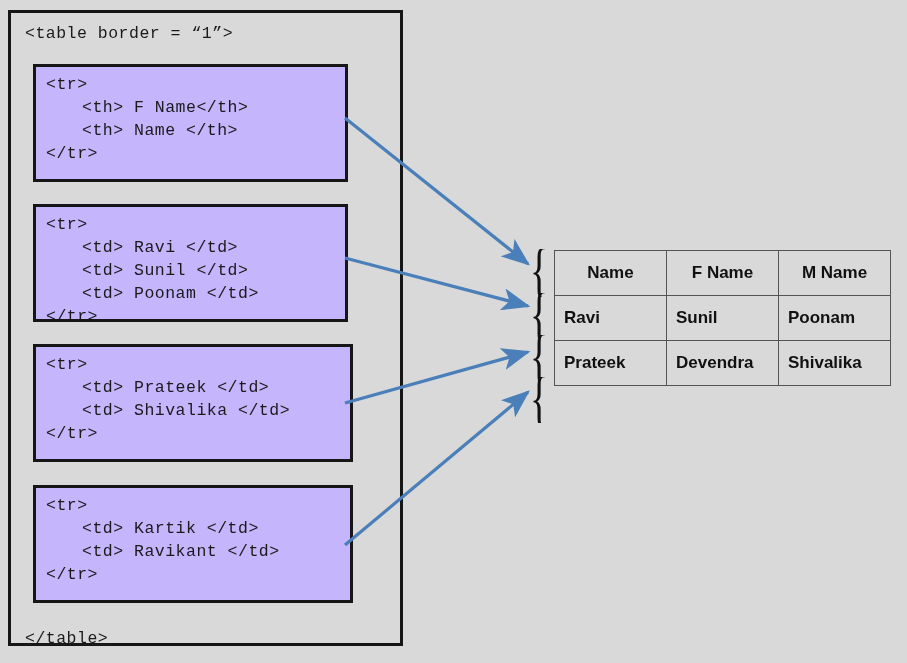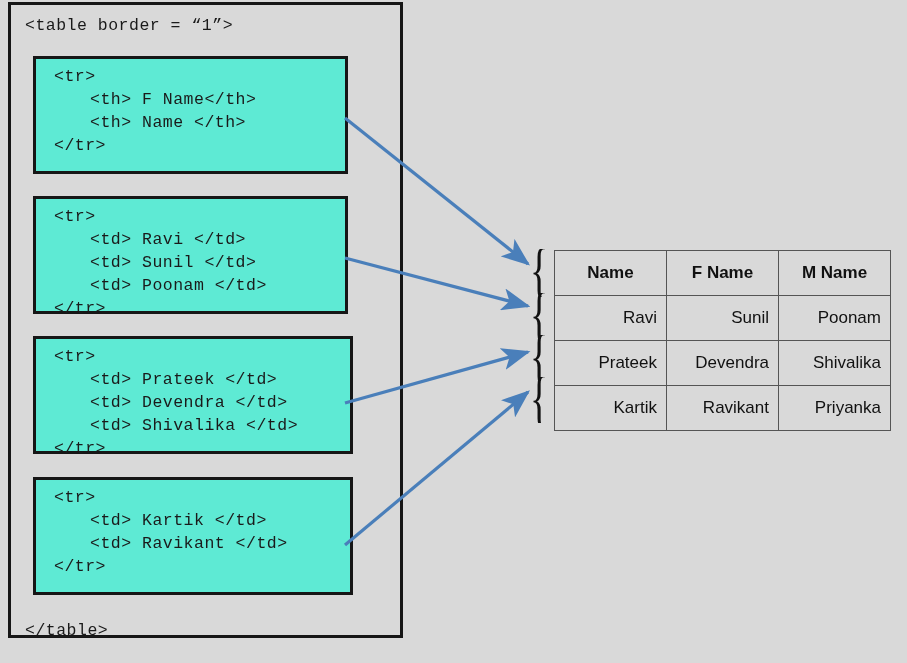--- a/index.html
+++ b/index.html
@@ -13,21 +13,21 @@
     position: relative;
     overflow: hidden;
     font-family: "Liberation Sans", sans-serif;
     background: #d9d9d9;
   }
 
   
   #outer-code-box {
     position: absolute;
     left: 8px;
-    top: 2px;
+    top: 10px;
     width: 395px;
     height: 636px;
     border: 3px solid #161616;
     background: #d9d9d9;
     box-sizing: border-box;
   }
 
   .code-text {
     font-family: "Liberation Mono", "DejaVu Sans Mono", monospace;
     font-size: 16.5px;
@@ -46,23 +46,23 @@
     position: absolute;
     left: 14px;
     top: 614px;
     text-decoration: underline;
   }
 
   
   .row-box {
     position: absolute;
     border: 3px solid #161616;
-    background: #5eead4;
+    background: #c4b5fd;
     box-sizing: border-box;
-    padding: 6px 0 7px 18px;
+    padding: 6px 0 7px 10px;
   }
   #row-box-0 { left: 22px; top: 51px;  width: 315px; height: 118px; }
   #row-box-1 { left: 22px; top: 191px; width: 315px; height: 118px; }
   #row-box-2 { left: 22px; top: 331px; width: 320px; height: 118px; }
   #row-box-3 { left: 22px; top: 472px; width: 320px; height: 118px; }
 
   .row-box .code-text { display: block; }
   .indent { padding-left: 36px; }
 
   
@@ -123,22 +123,22 @@
     padding: 12px 9px;
   }
   #rendered-table th {
     font-size: 17px;
     font-weight: bold;
     text-align: center;
     height: 45px;
   }
   #rendered-table td {
     font-size: 17px;
-    font-weight: normal;
-    text-align: right;
+    font-weight: bold;
+    text-align: left;
   }
   #rendered-table .col-name  { width: 112px; }
   #rendered-table .col-fname { width: 112px; }
   #rendered-table .col-mname { width: 112px; }
 </style>
 </head>
 <body>
 
 <div id="outer-code-box">
 
@@ -155,21 +155,20 @@
     <span class="code-text">&lt;tr&gt;</span>
     <span class="code-text indent">&lt;td&gt; Ravi &lt;/td&gt;</span>
     <span class="code-text indent">&lt;td&gt; Sunil &lt;/td&gt;</span>
     <span class="code-text indent">&lt;td&gt; Poonam &lt;/td&gt;</span>
     <span class="code-text">&lt;/tr&gt;</span>
   </div>
 
   <div class="row-box" id="row-box-2">
     <span class="code-text">&lt;tr&gt;</span>
     <span class="code-text indent">&lt;td&gt; Prateek &lt;/td&gt;</span>
-    <span class="code-text indent">&lt;td&gt; Devendra &lt;/td&gt;</span>
     <span class="code-text indent">&lt;td&gt; Shivalika &lt;/td&gt;</span>
     <span class="code-text">&lt;/tr&gt;</span>
   </div>
 
   <div class="row-box" id="row-box-3">
     <span class="code-text">&lt;tr&gt;</span>
     <span class="code-text indent">&lt;td&gt; Kartik &lt;/td&gt;</span>
     <span class="code-text indent">&lt;td&gt; Ravikant &lt;/td&gt;</span>
     <span class="code-text">&lt;/tr&gt;</span>
   </div>
@@ -216,19 +215,14 @@
     <tr>
       <td>Ravi</td>
       <td>Sunil</td>
       <td>Poonam</td>
     </tr>
     <tr>
       <td>Prateek</td>
       <td>Devendra</td>
       <td>Shivalika</td>
     </tr>
-    <tr>
-      <td>Kartik</td>
-      <td>Ravikant</td>
-      <td>Priyanka</td>
-    </tr>
   </tbody>
 </table>
 
 </body></html>

